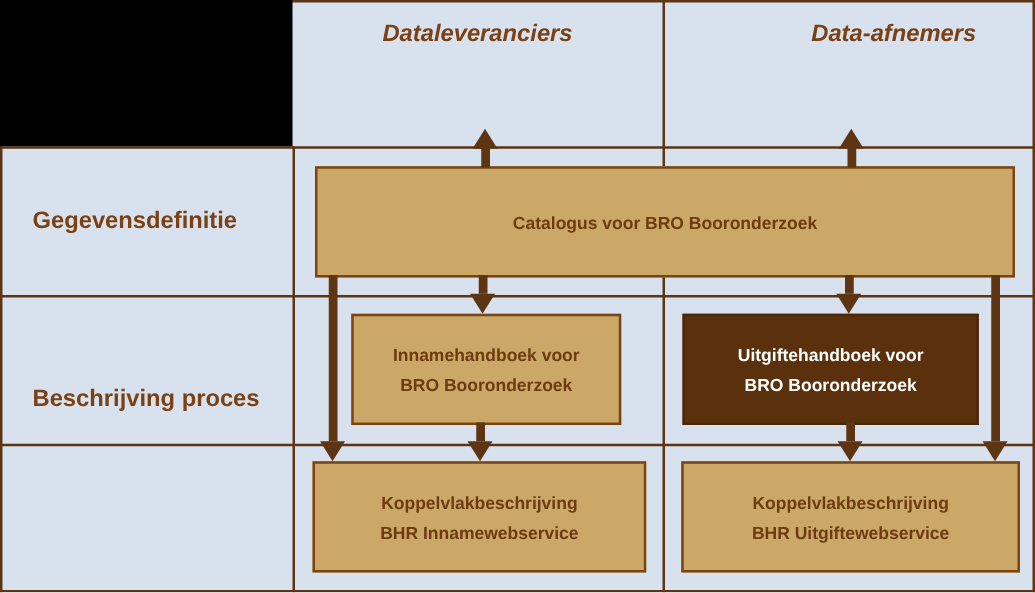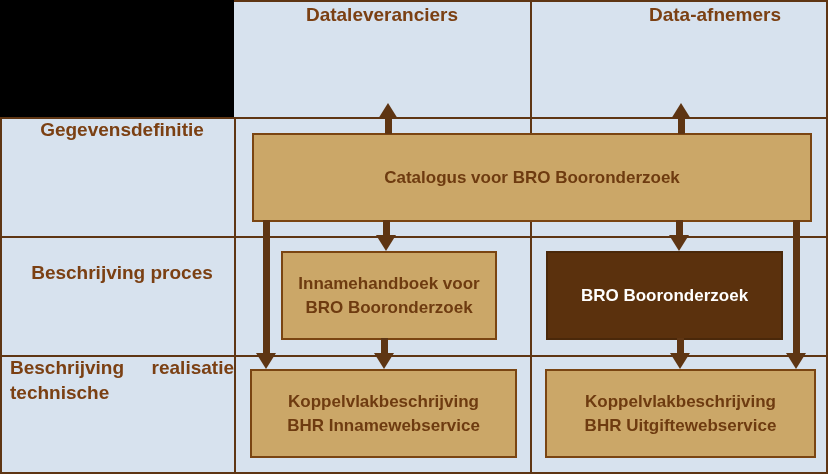--- a/index.html
+++ b/index.html
@@ -10,43 +10,43 @@
     font-family:"Liberation Sans",sans-serif;
     overflow:hidden;
   }
   
   .hline{position:absolute;left:0;width:828px;height:2px;background:var(--c-line,#5e3513);z-index:1;}
   .vline{position:absolute;top:0;width:2px;height:474px;background:var(--c-line,#5e3513);z-index:1;}
   
   .black-cell{position:absolute;left:0;top:0;width:234px;height:117px;background:var(--c-black-cell,#000);z-index:2;}
   
   .col-header{
-    position:absolute;top:2px;height:26px;
+    position:absolute;top:15px;height:26px;
     display:flex;align-items:center;justify-content:center;
     color:var(--c-text-brown,#7b4013);
-    font-size:19px;font-weight:bold;z-index:4;
+    font-size:19px;font-weight:bold;z-index:4;font-style:italic;
   }
   
   .row-label{
-    position:absolute;left:0;width:224px;padding-left:10px;
-    display:flex;justify-content:center;
+    position:absolute;left:0;width:224px;padding-left:26px;
+    display:flex;flex-direction:column;justify-content:center;
     color:var(--c-text-brown,#7b4013);
     font-size:19px;font-weight:bold;line-height:25px;z-index:4;
   }
   .row-label .bl{display:block;}
   
   .box{
     position:absolute;
     background:var(--c-box-fill,#cba768);
     border:2px solid var(--c-box-border,#7a4512);
     box-sizing:border-box;
     display:flex;flex-direction:column;align-items:center;justify-content:center;
     text-align:center;
     color:var(--c-box-text,#6e3b10);
-    font-size:17px;font-weight:bold;line-height:24px;z-index:2;
+    font-size:14px;font-weight:bold;line-height:24px;z-index:2;
   }
   .box .bl{display:block;}
   .box.dark{
     background:var(--c-box-dark-fill,#5b310d);
     border-color:var(--c-box-dark-border,#4a280a);
     color:var(--c-white,#fff);
   }
   
   .shaft{position:absolute;width:7px;background:var(--c-arrow,#5e3513);z-index:3;}
   .head-up{position:absolute;width:0;height:0;
@@ -75,35 +75,32 @@
 
   <div class="col-header" style="left:234px;width:296px;">Dataleveranciers</div>
   <div class="col-header" style="left:530px;width:298px;padding-left:36px;">Data-afnemers</div>
 
   <div class="row-label" style="top:117px;height:119px;">
     <span class="bl">Gegevensdefinitie</span>
   </div>
   <div class="row-label" style="top:236px;height:119px;margin-top:24px;">
     <span class="bl">Beschrijving proces</span>
   </div>
-  <div class="row-label" style="top:355px;height:117px;">
-    <span class="bl">Beschrijving technische</span>
-    <span class="bl">realisatie</span>
-  </div>
 
   <div class="box" style="left:252px;top:133px;width:560px;height:89px;">
     <span class="bl">Catalogus voor BRO Booronderzoek</span>
   </div>
 
   <div class="box" style="left:281px;top:251px;width:216px;height:89px;">
     <span class="bl">Innamehandboek voor</span>
     <span class="bl">BRO Booronderzoek</span>
   </div>
 
   <div class="box dark" style="left:546px;top:251px;width:237px;height:89px;">
+    <span class="bl">Uitgiftehandboek voor</span>
     <span class="bl">BRO Booronderzoek</span>
   </div>
 
   <div class="box" style="left:250px;top:369px;width:267px;height:89px;">
     <span class="bl">Koppelvlakbeschrijving</span>
     <span class="bl">BHR Innamewebservice</span>
   </div>
 
   <div class="box" style="left:545px;top:369px;width:271px;height:89px;">
     <span class="bl">Koppelvlakbeschrijving</span>

